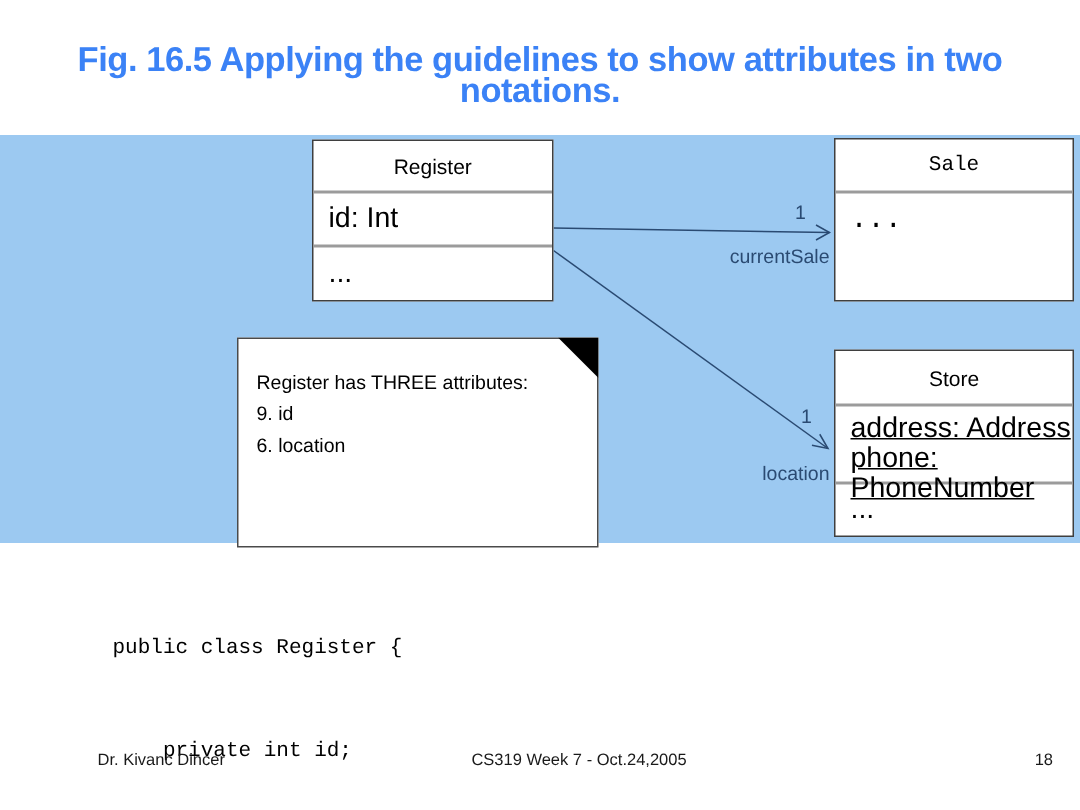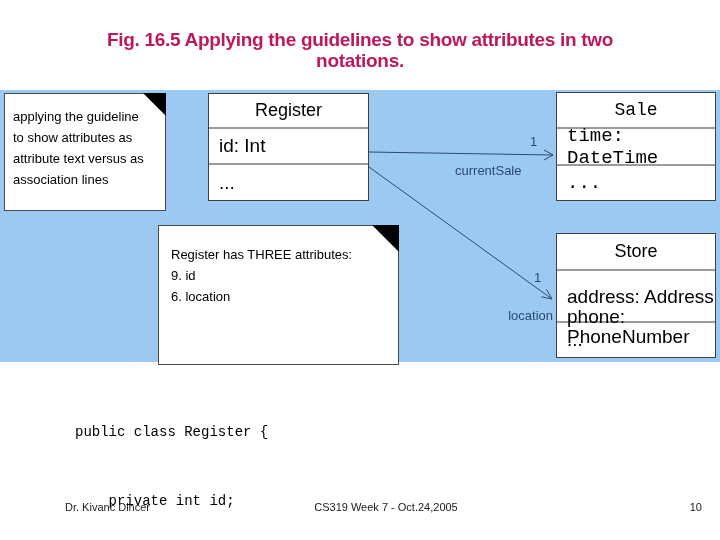--- a/index.html
+++ b/index.html
@@ -6,59 +6,59 @@
     --panel-bg:#9CC9F1;
     --line-color:#2A4A72;
     --fold-color:#000000;
   }
   *{box-sizing:border-box;}
   body{margin:0;background:#ffffff;font-family:"Liberation Sans",sans-serif;}
   .slide{position:relative;width:720px;height:540px;background:#ffffff;overflow:hidden;}
 
   
   .title{position:absolute;top:29px;left:0;width:100%;text-align:center;
-         font-weight:bold;font-size:19px;line-height:21px;color:#be185d;letter-spacing:-0.3px;}
+         font-weight:bold;font-size:23px;line-height:21px;color:#3b82f6;letter-spacing:-0.3px;}
 
   
   .panel{position:absolute;left:0;top:90px;width:720px;height:272px;background:var(--panel-bg);}
 
   
   .note{position:absolute;background:#ffffff;border:1px solid #4a4a4a;font-size:13px;line-height:21px;color:#000;}
   .note .fold{position:absolute;top:-1px;right:-1px;background:var(--fold-color);
               clip-path:polygon(0 0,100% 0,100% 100%);}
   .note-guideline{left:4px;top:3px;width:162px;height:118px;padding:12px 6px 0 8px;}
   .note-guideline .fold{width:23px;height:23px;}
   .note-register{left:158px;top:135px;width:241px;height:140px;padding:18px 6px 0 12px;}
   .note-register .fold{width:27px;height:27px;}
 
   
   .cls{position:absolute;background:#ffffff;border:1px solid #3f3f3f;color:#000;}
   .cls .row{padding-left:10px;display:flex;align-items:center;font-size:19px;}
-  .cls .row.multi{display:block;padding-top:16px;line-height:20px;}
-  .cls .cls-title{display:flex;align-items:center;justify-content:center;font-size:18px;padding-left:0;}
+  .cls .row.multi{display:block;padding-top:5px;line-height:20px;text-decoration:underline;}
+  .cls .cls-title{display:flex;align-items:center;justify-content:center;font-size:14px;padding-left:0;}
   .cls .sep{border-top:2px solid #9b9b9b;}
   .cls-register{left:208px;top:3px;width:161px;height:108px;}
   .cls-register .cls-title{height:33px;}
   .cls-register .r2{height:36px;}
   .cls-register .r3{height:37px;}
   .cls-sale{left:556px;top:2px;width:160px;height:109px;font-family:Liberation Mono, monospace;}
   .cls-sale .cls-title{height:34px;}
   .cls-sale .r2{height:37px;}
   .cls-sale .r3{height:36px;}
   .cls-store{left:556px;top:143px;width:160px;height:125px;}
   .cls-store .cls-title{height:35px;}
   .cls-store .r2{height:52px;}
   .cls-store .r3{height:36px;}
 
   
   .assoc-svg{position:absolute;left:0;top:0;width:720px;height:272px;pointer-events:none;}
   .assoc-svg line,.assoc-svg polyline{stroke:var(--line-color);stroke-width:1;fill:none;}
   .assoc-label{position:absolute;font-size:13px;color:var(--line-color);}
   .lbl-mult-sale{left:530px;top:44px;}
-  .lbl-current-sale{left:455px;top:73px;width:98px;text-align:left;}
+  .lbl-current-sale{left:455px;top:73px;width:98px;text-align:right;}
   .lbl-mult-store{left:534px;top:180px;}
   .lbl-location{left:480px;top:218px;width:73px;text-align:right;}
 
   
   .code{position:absolute;left:75px;top:375px;font-family:"Liberation Mono","DejaVu Sans Mono",monospace;
         font-size:14px;line-height:23px;color:#000;white-space:pre;}
   .code .bold{font-weight:normal;}
 
   
   .footer{position:absolute;left:0;top:501px;width:720px;font-size:11px;color:#1a1a1a;}
@@ -78,37 +78,29 @@
 
   <div class="panel">
 
     <svg class="assoc-svg" viewBox="0 0 720 272">
       <line x1="369" y1="62" x2="553" y2="65"></line>
       <polyline points="544,60 553,65 544,70"></polyline>
       <line x1="369" y1="77" x2="552" y2="209"></line>
       <polyline points="541.3,206.8 552,209 546.5,199.5"></polyline>
     </svg>
 
-    <div class="note note-guideline">
-      <div class="fold"></div>
-      <div>applying the guideline</div>
-      <div>to show attributes as</div>
-      <div>attribute text versus as</div>
-      <div>association lines</div>
-    </div>
 
     <div class="cls cls-register">
       <div class="row cls-title">Register</div>
       <div class="row sep r2">id: Int</div>
       <div class="row sep r3">...</div>
     </div>
 
     <div class="cls cls-sale">
       <div class="row cls-title">Sale</div>
-      <div class="row sep r2">time: DateTime</div>
       <div class="row sep r3">...</div>
     </div>
 
     <div class="cls cls-store">
       <div class="row cls-title">Store</div>
       <div class="row sep r2 multi">
         <div>address: Address</div>
         <div>phone: PhoneNumber</div>
       </div>
       <div class="row sep r3">...</div>
@@ -131,16 +123,16 @@
     <div class="bold">public class Register {</div>
     <div>    private int id;</div>
     
     
     
   </div>
 
   <div class="footer">
     <span class="author">Dr. Kivanc Dincer</span>
     <span class="course">CS319 Week 7 - Oct.24,2005</span>
-    <span class="page">10</span>
+    <span class="page">18</span>
   </div>
 
 </div>
 
 </body></html>

